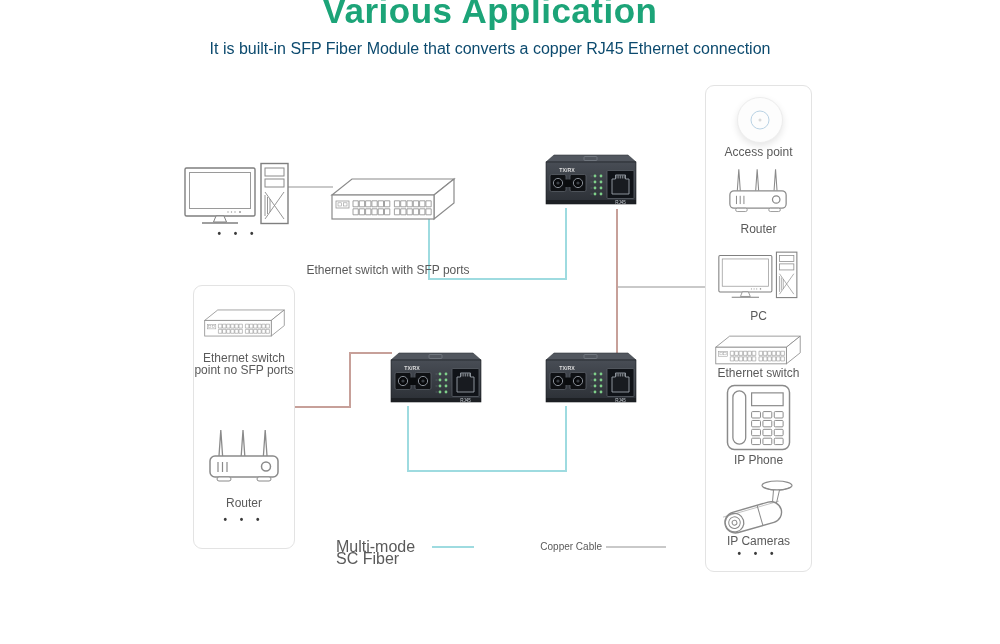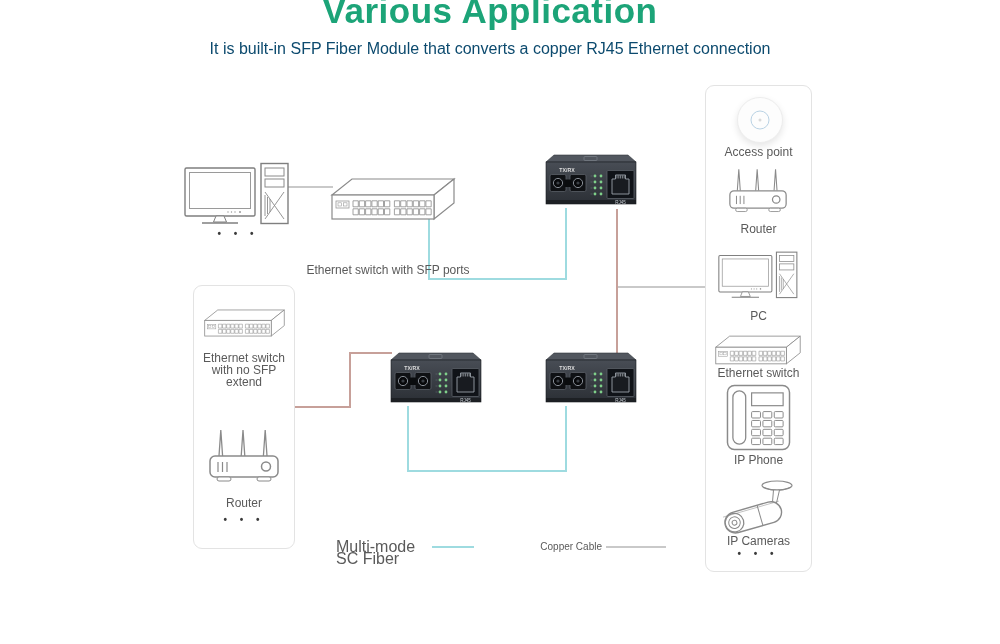--- a/index.html
+++ b/index.html
@@ -202,21 +202,21 @@
   </div>
 
   <div class="box" style="left:193px;top:285px;width:100px;height:262px;">
     <div class="abs" style="left:8px;top:22px;width:85px;height:30px;">
       <svg width="85" height="30" viewBox="0 0 130 46">
           <use href="#sym-switch3d"></use>
         </svg>
     </div>
     <div class="lbl" style="left:0;top:66px;width:100px;">
       <div>Ethernet switch</div>
-      <div>with no SFP extend</div>
+      <div>point no SFP ports</div>
     </div>
     <div class="abs" style="left:14px;top:140px;width:72px;height:58px;">
       <svg width="72" height="58">
           <use href="#sym-router"></use>
         </svg>
     </div>
     <div class="lbl" style="left:0;top:211px;width:100px;">Router</div>
     <div class="dots" style="left:10px;top:228px;width:80px;">• • •</div>
   </div>
 

